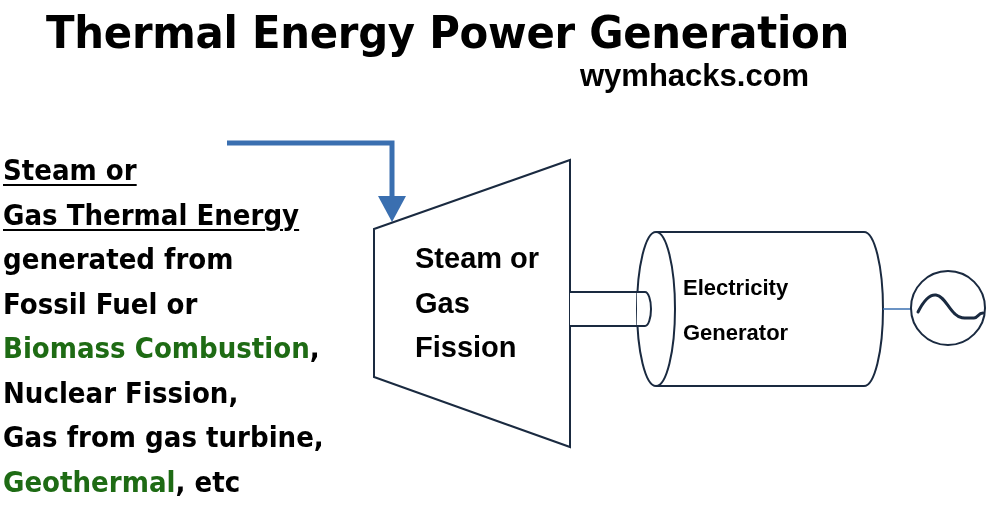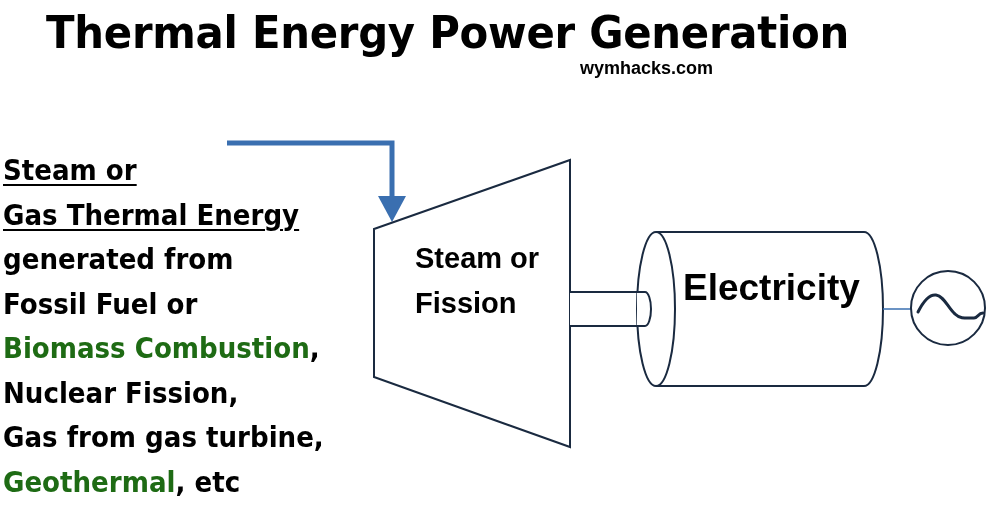--- a/index.html
+++ b/index.html
@@ -1,25 +1,25 @@
 <!DOCTYPE html>
 <html><head>
   <meta charset="utf-8">
   <style>
     html, body { margin: 0; padding: 0; background: #ffffff; }
     body { width: 992px; height: 520px; position: relative; overflow: hidden; font-family: "Liberation Sans", sans-serif; color: #000; }
     .title { position: absolute; left: 46px; top: 6px; font-size: 45px; font-weight: bold; letter-spacing: -0.3px; white-space: nowrap; font-family: "DejaVu Sans", sans-serif; transform: scaleX(0.93); transform-origin: left top; }
-    .site { position: absolute; left: 580px; top: 58px; font-size: 18px; font-weight: bold; white-space: nowrap; font-family: "Liberation Sans", sans-serif; }
+    .site { position: absolute; left: 580px; top: 58px; font-size: 31px; font-weight: bold; white-space: nowrap; font-family: "Liberation Sans", sans-serif; }
     .sources { position: absolute; left: 3px; top: 148px; font-size: 29px; font-weight: bold; line-height: 44.5px; font-family: "DejaVu Sans", sans-serif; transform: scaleX(0.9); transform-origin: left top; white-space: nowrap; }
     .sources .line { display: block; }
     .u { text-decoration: underline; text-decoration-thickness: 2px; text-underline-offset: 4px; }
     .green { color: #1e6b14; }
     svg.diagram { position: absolute; left: 0; top: 0; }
     .turbine-label { position: absolute; left: 415px; top: 236px; font-size: 29px; font-weight: bold; line-height: 44.5px; white-space: nowrap; }
-    .gen-label { position: absolute; left: 683px; top: 266px; font-size: 37px; font-weight: bold; line-height: 44.5px; white-space: nowrap; }
+    .gen-label { position: absolute; left: 683px; top: 266px; font-size: 22px; font-weight: bold; line-height: 44.5px; white-space: nowrap; }
     .turbine-label span, .gen-label span { display: block; }
   </style>
 </head>
 <body>
 
 <div class="title">Thermal Energy Power Generation</div>
 <div class="site">wymhacks.com</div>
 
 <div class="sources">
   <span class="line u">Steam or</span>
@@ -55,18 +55,20 @@
   <line x1="883" y1="309" x2="911" y2="309" stroke="#3a6fb0" stroke-width="1.5"></line>
 
   <g>
     <circle cx="948" cy="308" r="37" fill="#ffffff" stroke="#1a2a40" stroke-width="2"></circle>
     <path d="M918,312 C922,304 928,294 936,295 C944,296 948,308 955,314 C960,319 966,318 974,318 C978,318 978,313 983,313" fill="none" stroke="#1a2a40" stroke-width="3" stroke-linecap="round"></path>
   </g>
 </svg>
 
 <div class="turbine-label">
   <span>Steam or</span>
+  <span>Gas</span>
   <span>Fission</span>
 </div>
 
 <div class="gen-label">
   <span>Electricity</span>
+  <span>Generator</span>
 </div>
 
 </body></html>

